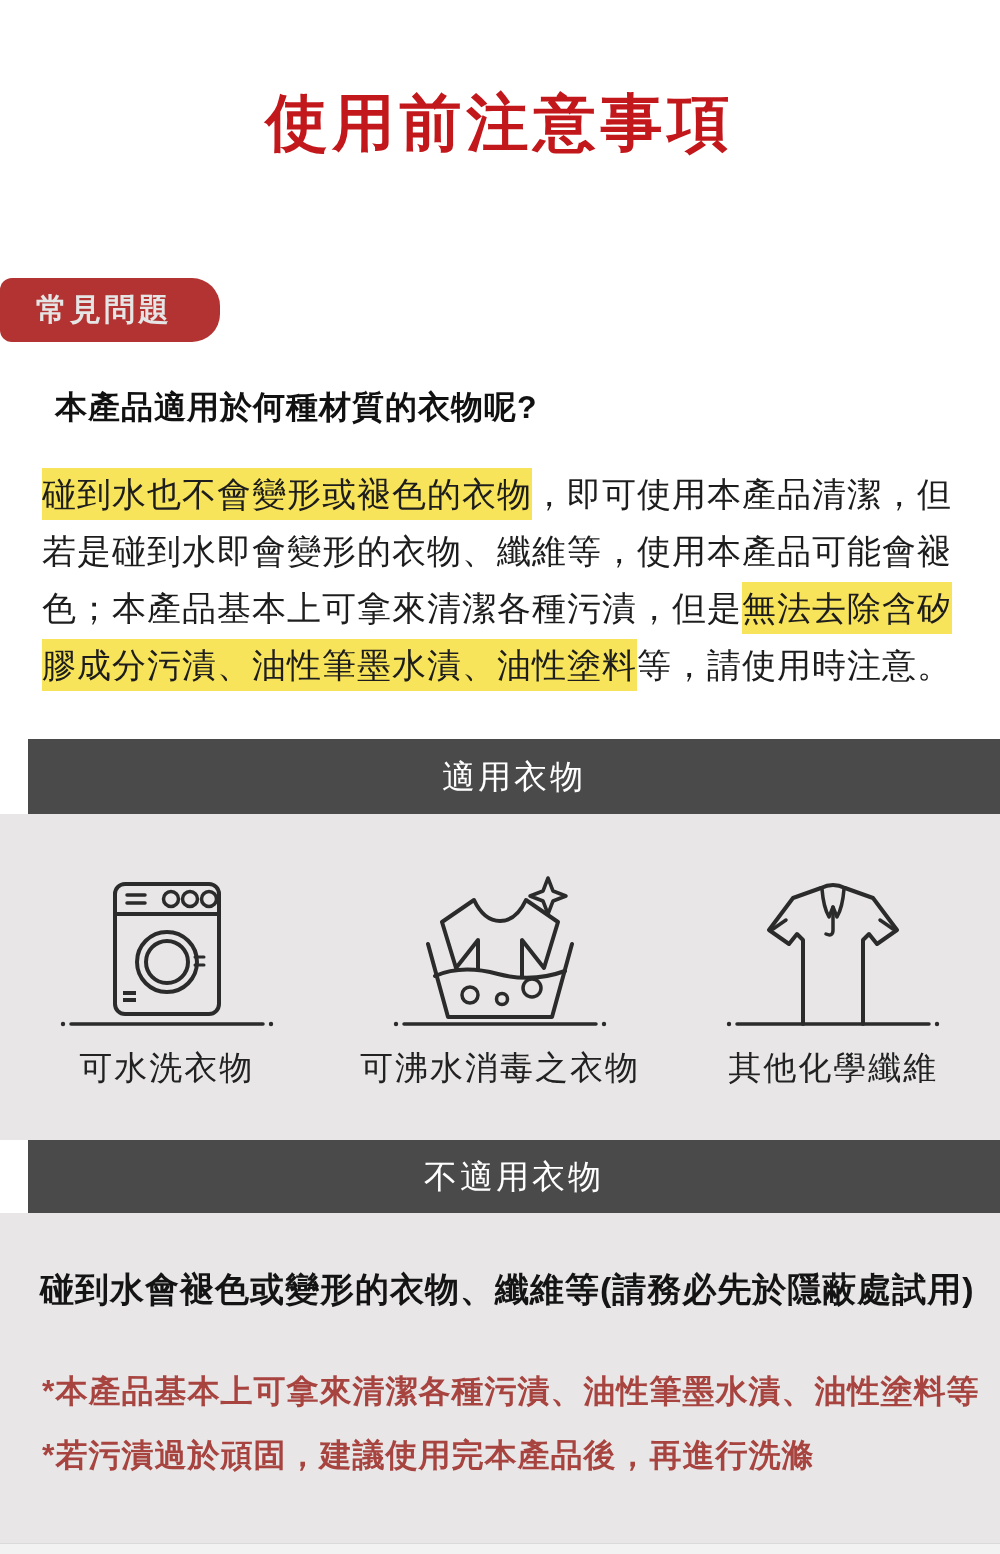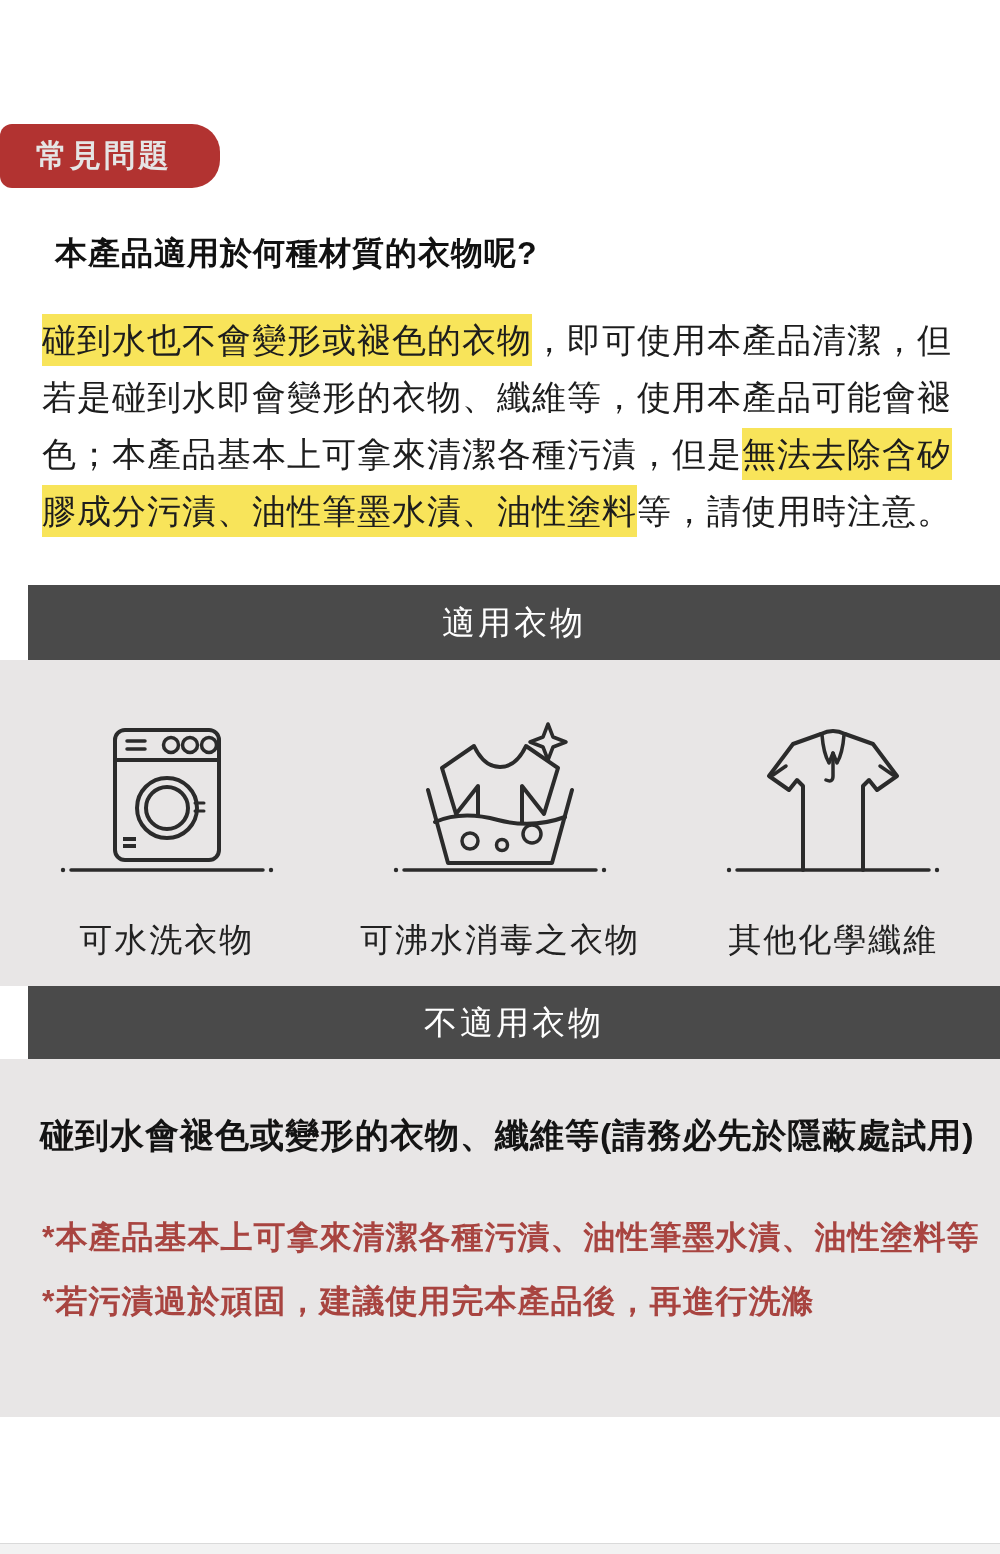--- a/index.html
+++ b/index.html
@@ -82,21 +82,21 @@
   }
   .icon-grid {
     display:grid;
     grid-template-columns:1fr 1fr 1fr;
   }
   .icon-cell { text-align:center; }
   .icon svg { stroke:var(--icon-line); fill:none; display:block; margin:0 auto; }
   .icon svg .fillbar { fill:var(--icon-line); stroke:none; }
   .icon svg .bgfill { fill:var(--section-gray); }
   .icon-label {
-    margin-top:38px;
+    margin-top:12px;
     font-size:33px;
     color:#222222;
     letter-spacing:2px;
   }
   .unsuitable-section {
     height:358px;
     background:var(--section-gray);
     padding-top:54px;
   }
   .warning-line {
@@ -123,20 +123,21 @@
     height:11px;
     background:#f2f2f2;
     border-top:1px solid #dadada;
   }
 </style>
 </head>
 <body>
 
 <div class="page">
 
+  <div class="page-title">使用前注意事項</div>
 
   <div>
     <span class="faq-badge">常見問題</span>
   </div>
 
   <div class="question">本產品適用於何種材質的衣物呢?</div>
 
   <div class="answer">
     <div class="line"><span></span><span class="hl">碰到水也不會變形或褪色的衣物</span><span>，即可使用本產品清潔，但</span></div>
     <div class="line"><span>若是碰到水即會變形的衣物、纖維等，使用本產品可能會褪</span><span class="hl"></span><span></span></div>

